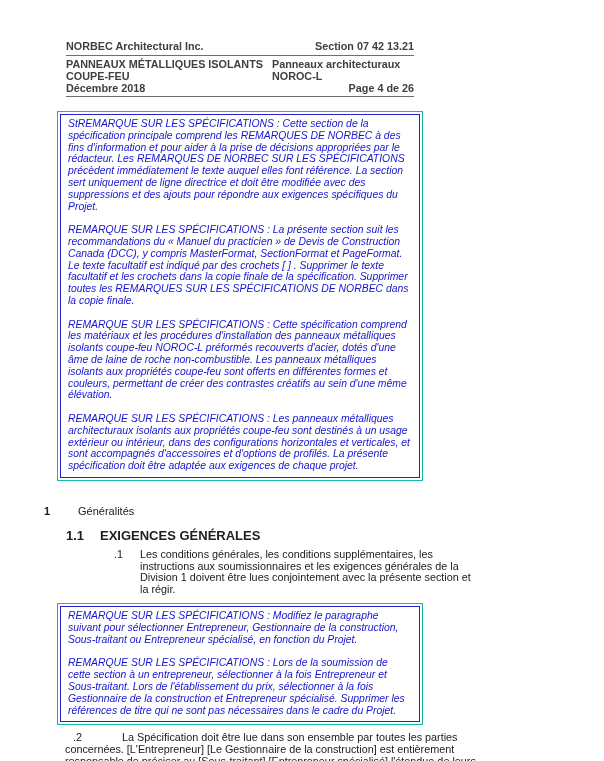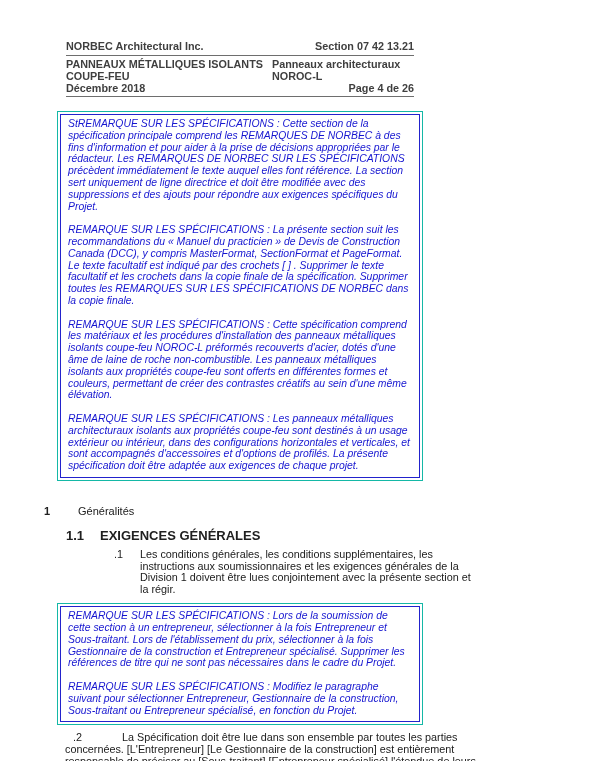--- a/index.html
+++ b/index.html
@@ -97,22 +97,22 @@
     <span class="num">1.1</span><span>EXIGENCES GÉNÉRALES</span>
   </div>
 
   <div class="clause">
     <span class="mk">.1</span>
     <span class="tx">Les conditions générales, les conditions supplémentaires, les instructions aux soumissionnaires et les exigences générales de la Division 1 doivent être lues conjointement avec la présente section et la régir.</span>
   </div>
 
   <div class="notice box2">
     <div class="notice-inner">
+      <p>REMARQUE SUR LES SPÉCIFICATIONS : Modifiez le paragraphe suivant pour sélectionner Entrepreneur, Gestionnaire de la construction, Sous-traitant ou Entrepreneur spécialisé, en fonction du Projet.</p>
       <p>REMARQUE SUR LES SPÉCIFICATIONS : Lors de la soumission de cette section à un entrepreneur, sélectionner à la fois Entrepreneur et Sous-traitant. Lors de l'établissement du prix, sélectionner à la fois Gestionnaire de la construction et Entrepreneur spécialisé. Supprimer les références de titre qui ne sont pas nécessaires dans le cadre du Projet.</p>
-      <p>REMARQUE SUR LES SPÉCIFICATIONS : Modifiez le paragraphe suivant pour sélectionner Entrepreneur, Gestionnaire de la construction, Sous-traitant ou Entrepreneur spécialisé, en fonction du Projet.</p>
     </div>
   </div>
 
   <p class="clause-run">
     <span class="mk2">.2</span><span>La Spécification doit être lue dans son ensemble par toutes les parties concernées. [L'Entrepreneur] [Le Gestionnaire de la construction] est entièrement responsable de préciser au [Sous-traitant] [Entrepreneur spécialisé] l'étendue de leurs travaux.</span>
   </p>
 
 
   <div class="clause single">
     <span class="mk">.1</span>

